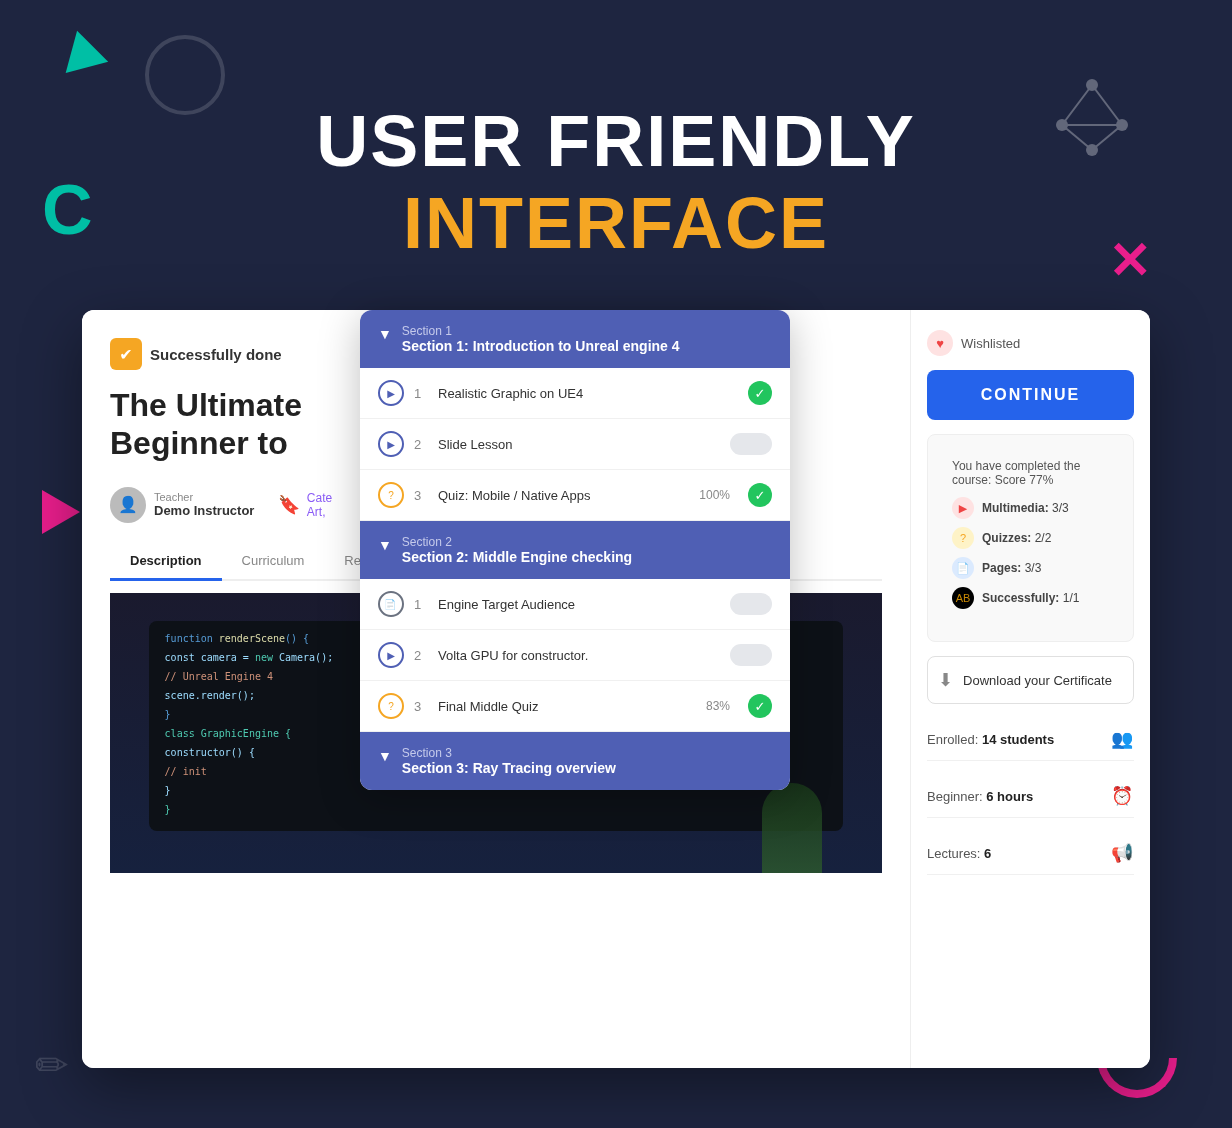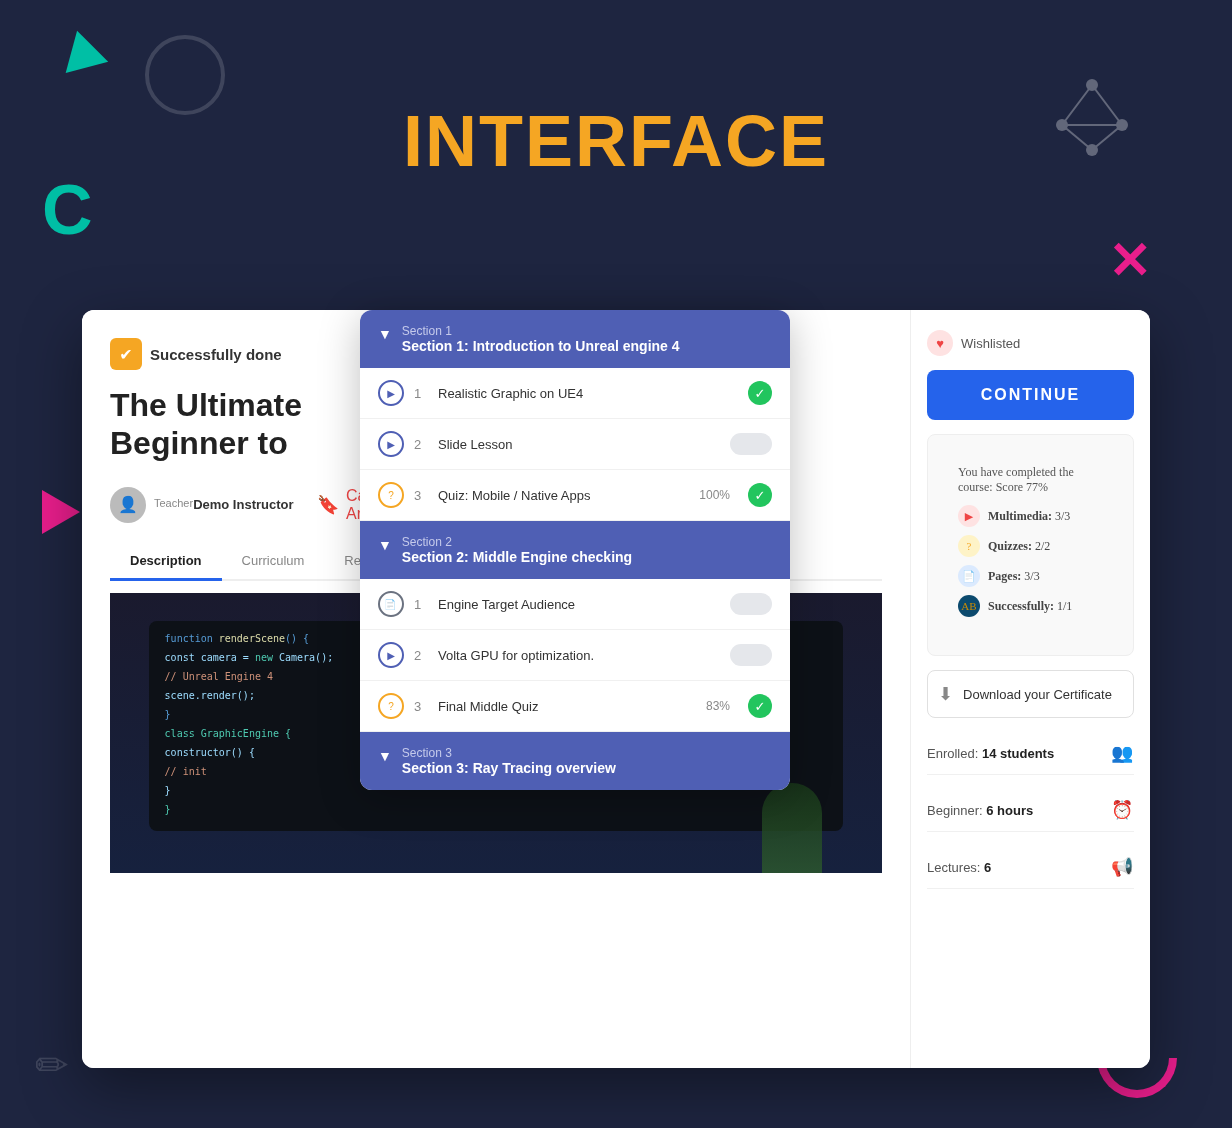--- a/index.html
+++ b/index.html
@@ -102,20 +102,21 @@
       background: #bbb;
       overflow: hidden;
       display: flex;
       align-items: center;
       justify-content: center;
       font-size: 16px;
       color: #555;
     }
     .instructor-info {
       display: flex;
+      flex-direction: column;
     }
     .instructor-label {
       font-size: 11px;
       color: #888;
     }
     .instructor-name {
       font-size: 13px;
       font-weight: 600;
       color: #333;
     }
@@ -123,22 +124,22 @@
       display: flex;
       align-items: center;
       gap: 6px;
       margin-left: 16px;
     }
     .bookmark-icon {
       font-size: 18px;
       color: #888;
     }
     .category-text {
-      font-size: 16px;
-      color: #ef4444;
+      font-size: 12px;
+      color: #8b5cf6;
     }
 
     
     .tabs-row {
       display: flex;
       gap: 0;
       border-bottom: 2px solid #eee;
       margin-bottom: 0;
     }
     .tab {
@@ -334,22 +335,21 @@
       text-align: center;
       cursor: pointer;
       width: 100%;
       text-transform: uppercase;
     }
 
     .completion-box {
       background: #f9f9f9;
       border: 1px solid #eee;
       border-radius: 8px;
-      padding: 30px;
-      font-family: Liberation Serif, serif;
+      padding: 24px;
     }
     .completion-title {
       font-size: 12px;
       color: #555;
       margin-bottom: 10px;
     }
     .stat-row {
       display: flex;
       align-items: center;
       gap: 8px;
@@ -361,21 +361,21 @@
       border-radius: 50%;
       display: flex;
       align-items: center;
       justify-content: center;
       font-size: 11px;
       flex-shrink: 0;
     }
     .stat-icon.red { background: #fee2e2; color: #ef4444; }
     .stat-icon.orange { background: #fef3c7; color: #f5a623; }
     .stat-icon.blue { background: #dbeafe; color: #2563eb; }
-    .stat-icon.yellow { background: #0c4a6e; color: #ca8a04; }
+    .stat-icon.yellow { background: #000000; color: #ca8a04; }
     .stat-text {
       font-size: 12px;
       color: #444;
     }
     .stat-bold { font-weight: 700; }
 
     .cert-btn {
       border: 1px solid #e0e0e0;
       border-radius: 8px;
       padding: 12px 10px;
@@ -498,20 +498,21 @@
     <circle cx="45" cy="80" r="6" fill="white"></circle>
     <line x1="45" y1="15" x2="15" y2="55" stroke="white" stroke-width="2"></line>
     <line x1="45" y1="15" x2="75" y2="55" stroke="white" stroke-width="2"></line>
     <line x1="15" y1="55" x2="45" y2="80" stroke="white" stroke-width="2"></line>
     <line x1="75" y1="55" x2="45" y2="80" stroke="white" stroke-width="2"></line>
     <line x1="15" y1="55" x2="75" y2="55" stroke="white" stroke-width="2"></line>
   </svg>
 </div>
 
 <div class="hero-title">
+  <div class="hero-title-line1">USER FRIENDLY</div>
   <div class="hero-title-line2">INTERFACE</div>
 </div>
 
 <div class="main-card">
 
   <div class="left-panel">
     <div class="success-badge">
       <div class="success-icon">✔</div>
       <span class="success-text">Successfully done</span>
     </div>
@@ -664,21 +665,21 @@
   <div class="lesson-row">
     <div class="lesson-icon page">📄</div>
     <span class="lesson-num">1</span>
     <span class="lesson-name">Engine Target Audience</span>
     <div class="toggle-circle"></div>
   </div>
 
   <div class="lesson-row">
     <div class="lesson-icon">▶</div>
     <span class="lesson-num">2</span>
-    <span class="lesson-name">Volta GPU for optimization.</span>
+    <span class="lesson-name">Volta GPU for constructor.</span>
     <div class="toggle-circle"></div>
   </div>
 
   <div class="lesson-row">
     <div class="lesson-icon quiz">?</div>
     <span class="lesson-num">3</span>
     <span class="lesson-name">Final Middle Quiz</span>
     <span class="lesson-score">83%</span>
     <div class="check-icon">✓</div>
   </div>

